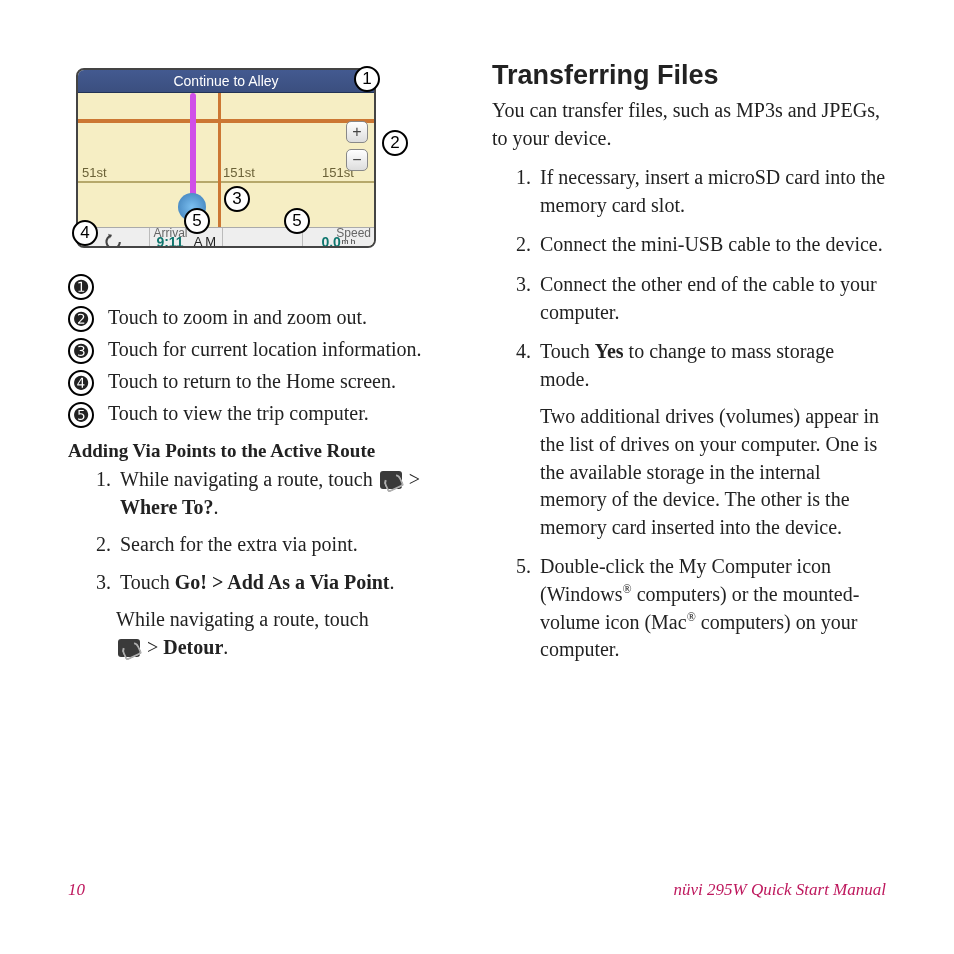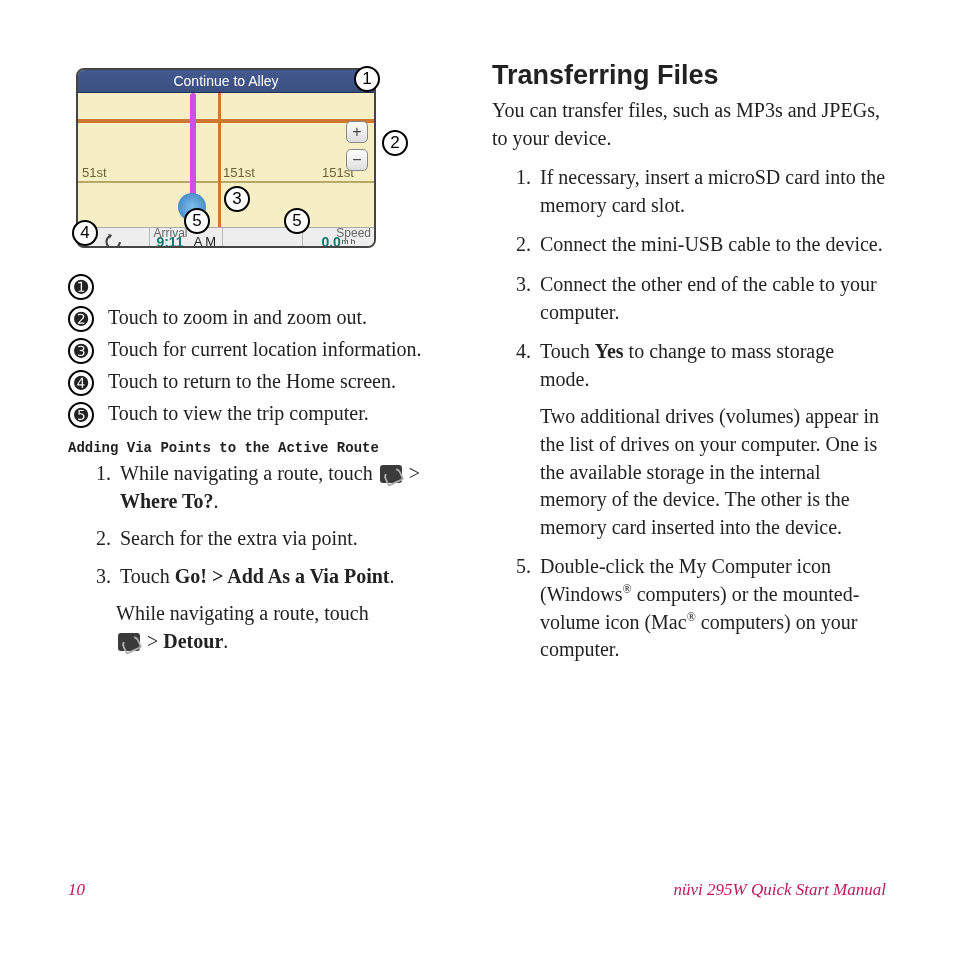--- a/index.html
+++ b/index.html
@@ -80,21 +80,21 @@
   
   .legend { margin: 0 0 12px 0; }
   .legend-row { display:flex; align-items:flex-start; margin: 4px 0; font-size: 20px; line-height: 1.3; }
   .legend-num {
     flex:0 0 26px;height:26px;border:2.5px solid #000;border-radius:50%;
     display:flex;align-items:center;justify-content:center;
     font:normal 17px Arial; margin-right: 14px; margin-top: 2px;
   }
   .legend-txt { flex:1; }
 
-  .subhead { font-family: Liberation Mono, monospace; font-weight: bold; font-size: 14px; margin: 8px 0 4px 0; }
+  .subhead { font-family: Liberation Serif, serif; font-weight: bold; font-size: 19px; margin: 8px 0 4px 0; }
   ol.steps { list-style: decimal; padding-left: 48px; font-size: 20px; line-height: 1.38; }
   ol.steps li { margin: 4px 0 10px 0; padding-left: 4px; }
   .body-txt { font-size: 20px; line-height:1.38; margin-left: 48px; }
 
   .home-icon {
     display:inline-block; width:22px; height:18px; vertical-align:-3px;
     background:#3a3a3a; border-radius:3px; position:relative; margin:0 2px;
   }
   .home-icon::after{content:"";position:absolute;left:4px;top:3px;width:14px;height:12px;border:2px solid #b0b0b0;border-radius:50% 50% 3px 3px;border-top-color:transparent;transform:rotate(-25deg);}
 

